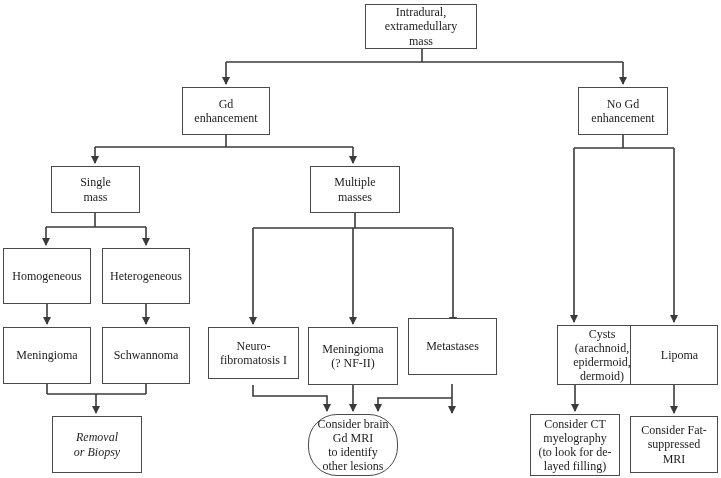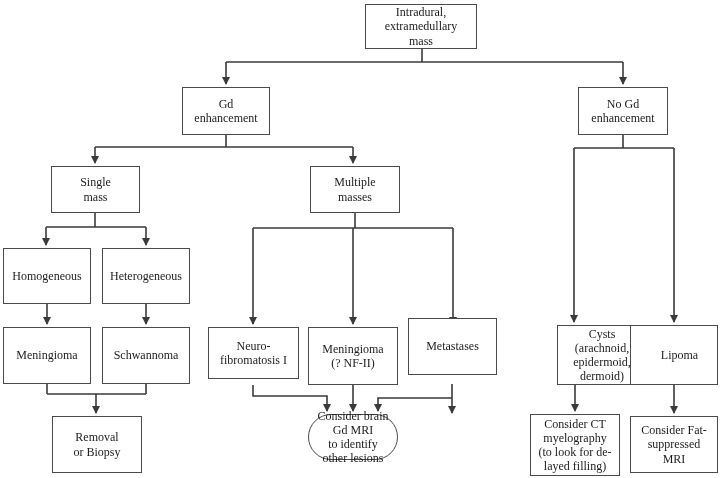--- a/index.html
+++ b/index.html
@@ -105,36 +105,36 @@
       </div>
       <div class="node" style="left: 102px; top: 248px; width: 88px; height: 56px;">
         <span>Heterogeneous</span>
       </div>
       <div class="node" style="left: 3px; top: 327px; width: 88px; height: 57px;">
         <span>Meningioma</span>
       </div>
       <div class="node" style="left: 102px; top: 327px; width: 88px; height: 57px;">
         <span>Schwannoma</span>
       </div>
-      <div class="node" style="left: 52px; top: 416px; width: 90px; height: 57px;">
+      <div class="node" style="left: 52px; top: 416px; width: 90px; height: 57px; font-style: italic;">
         <span>Removal
 or Biopsy</span>
       </div>
       <div class="node" style="left: 208px; top: 327px; width: 91px; height: 52px;">
         <span>Neuro-
 fibromatosis I</span>
       </div>
       <div class="node" style="left: 308px; top: 327px; width: 90px; height: 58px;">
         <span>Meningioma
 (? NF-II)</span>
       </div>
       <div class="node" style="left: 408px; top: 318px; width: 89px; height: 57px;">
         <span>Metastases</span>
       </div>
-      <div class="node" style="left: 308px; top: 414px; width: 90px; height: 46px; border-radius: 29px;">
+      <div class="node" style="left: 308px; top: 414px; width: 90px; height: 62px; border-radius: 29px;">
         <span>Consider brain
 Gd MRI
 to identify
 other lesions</span>
       </div>
       <div class="node" style="left: 530px; top: 325px; width: 90px; height: 60px; margin-left: 27px;">
         <span>Cysts
 (arachnoid,
 epidermoid,
 dermoid)</span>

